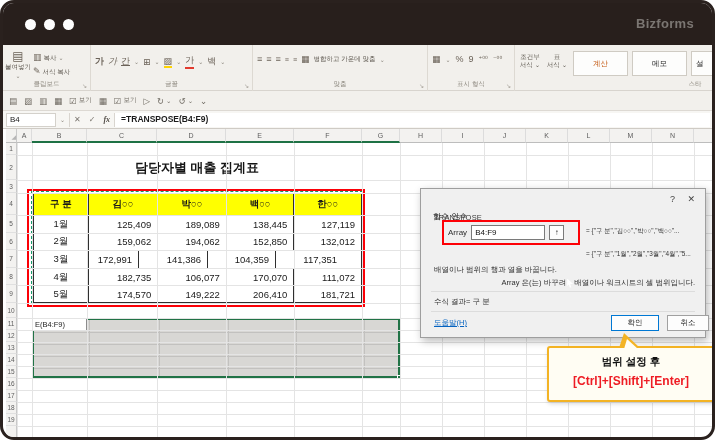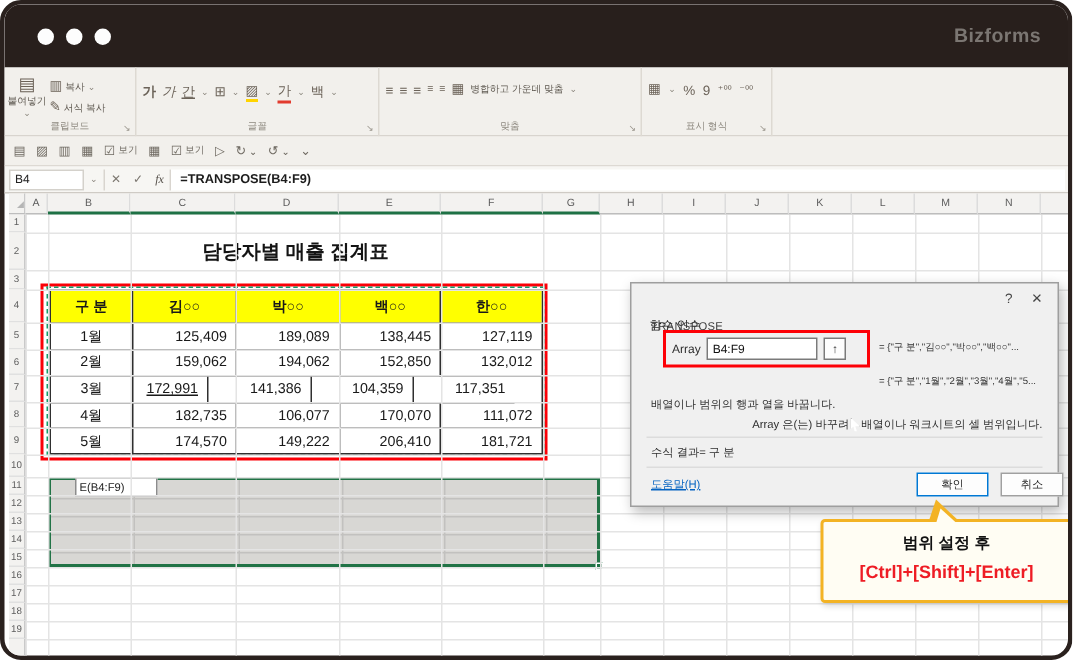--- a/index.html
+++ b/index.html
@@ -30,21 +30,21 @@
   
   #qat { position:absolute; left:0; right:0; top:88px; height:20px; background:#f2f0ec; border-bottom:1px solid #ddd9d3; display:flex; align-items:center; gap:7px; padding-left:6px; }
   .qi { font-size:8.5px; color:#6f6a62; display:flex; align-items:center; gap:2px; }
   .qi .lbl { font-size:6.5px; }
 
   
   #fbar { position:absolute; left:0; right:0; top:108px; height:18px; background:#f7f6f3; border-bottom:1px solid #cfcbc5; display:flex; align-items:center; }
   #namebox { width:50px; height:14px; margin-left:3px; background:#fff; border:1px solid #d4d1cb; font-size:8px; color:#222; padding:1px 3px; }
   #namedrop { font-size:6px; color:#8a857c; padding:0 4px; border-right:1px solid #d9d5cf; height:14px; line-height:14px; }
   .fbtn { font-size:8px; color:#7c7770; padding:0 4px; }
-  #fxicon { font-style:italic; font-family:"Liberation Serif",serif; color:#55504a; }
+  #fxicon { font-style:italic; font-family:"Liberation Serif",serif; color:#55504a;font-weight:bold; }
   #formulabox { flex:1; height:14px; margin-right:2px; background:#fff; border-left:1px solid #d9d5cf; font-size:8.5px; font-weight:700; color:#1c1c1c; padding:1px 6px; white-space:nowrap; }
 
   
   #sheet { position:absolute; inset:0; }
   .colhdr { position:absolute; top:126px; height:14px; background:#f3f2f0; border-right:1px solid #dcdcdc; border-bottom:1px solid #bdbdbd; font-size:7px; color:#5d5d5d; text-align:center; line-height:13px; }
   .colhdr.selcol { border-bottom:2px solid #1e7145; }
   .rowhdr { position:absolute; left:3px; width:11px; background:#f3f2f0; border-right:1px solid #c9c9c9; border-bottom:1px solid #e0e0e0; font-size:6.5px; color:#5d5d5d; text-align:center; }
   #corner { position:absolute; left:3px; top:126px; width:11px; height:14px; background:#f3f2f0; border-right:1px solid #c9c9c9; border-bottom:1px solid #bdbdbd; color:#b5b5b5; font-size:6px; text-align:right; line-height:16px; }
   .gvl { position:absolute; width:1px; background:#e4e4e4; }
   .ghl { position:absolute; height:1px; background:#e4e4e4; }
@@ -58,21 +58,21 @@
   .tcell { border-right:1px solid #2f2f2f; border-bottom:1px solid #2f2f2f; font-size:9.5px; color:#191919; display:flex; align-items:center; }
   .tcell:last-child { border-right:none; }
   .thead .tcell { background:#ffff00; font-weight:700; justify-content:center; }
   .tcell.cat { justify-content:center; }
   .tcell.num { justify-content:flex-end; padding-right:6px; }
 
   #selection { position:absolute; left:29px; top:315px; width:368px; height:60px; background:#d8d7d4; border:2px solid #217346; }
   .selvl { position:absolute; top:0; bottom:0; width:1px; background:#c2c1bf; }
   .selhl { position:absolute; left:0; right:0; height:1px; background:#c2c1bf; }
   #selhandle { position:absolute; right:-4px; bottom:-4px; width:5px; height:5px; background:#217346; border:1px solid #fff; }
-  #editcell { position:absolute; left:47px; top:315px; width:55px; height:13px; background:#fff; border:1px solid #8c8c8c; font-size:7.5px; color:#1c1c1c; line-height:11px; padding-left:2px; white-space:nowrap; }
+  #editcell { position:absolute; left:29px; top:315px; width:55px; height:13px; background:#fff; border:1px solid #8c8c8c; font-size:7.5px; color:#1c1c1c; line-height:11px; padding-left:2px; white-space:nowrap; }
 
   
   #dialog { position:absolute; left:417px; top:185px; width:286px; height:150px; background:#f0f0f0; border:1px solid #9e9e9e; box-shadow:2px 3px 8px rgba(0,0,0,.28); font-size:7.5px; color:#2e2e2e; }
   #dlg-title { position:absolute; left:12px; top:6px; font-size:8px; color:#1f1f1f;margin-top:16px; }
   #dlg-q { position:absolute; right:30px; top:5px; font-size:9px; color:#444; }
   #dlg-x { position:absolute; right:10px; top:5px; font-size:9px; color:#444; }
   #dlg-fn { position:absolute; left:13px; top:24px; font-size:7.5px; color:#3c3c3c; letter-spacing:.2px; }
   #argbox { position:absolute; left:21px; top:31px; width:138px; height:25px; border:2px solid #fd0006; display:flex; align-items:center; padding:0 4px; gap:4px; background:transparent; }
   #arg-label { font-size:8px; color:#2e2e2e; }
   #arg-input { width:74px; height:15px; background:#fff; border:1px solid #7a7a7a; font-size:8px; color:#111; padding:0 3px; font-family:"Liberation Sans",sans-serif; }
@@ -161,20 +161,34 @@
           <span class="chev">⌄</span>
           <span class="ic">%</span>
           <span class="ic">9</span>
           <span class="ic" style="font-size:7px">⁺⁰⁰</span>
           <span class="ic" style="font-size:7px">⁻⁰⁰</span>
         </div>
         <div class="glabel">표시 형식</div>
         <div class="launcher">↘</div>
       </div>
 
+      <div class="rgroup" style="left:512px;right:0;border-right:none">
+        <div class="twoline" style="position:absolute;left:2px;top:8px;width:26px">
+          <div>조건부</div>
+            <div>서식 ⌄</div>
+        </div>
+        <div class="twoline" style="position:absolute;left:30px;top:8px;width:24px">
+          <div>표</div>
+            <div>서식 ⌄</div>
+        </div>
+        <div class="stylebox" style="left:58px;width:55px;color:#c45911">계산</div>
+        <div class="stylebox" style="left:117px;width:55px;color:#1c1c1c">메모</div>
+        <div class="stylebox" style="left:176px;width:30px;color:#1c1c1c;text-align:left;padding-left:4px">설</div>
+        <div class="glabel" style="left:150px;right:auto;width:60px">스타</div>
+      </div>
     </div>
 
     <div id="qat">
         <div class="qi">
           <span>▤</span>
         </div>
         <div class="qi">
           <span>▨</span>
         </div>
         <div class="qi">
@@ -243,21 +257,21 @@
           </div>
           <div class="trow" style="height: 17.6px;">
             <div class="tcell cat" style="width: 55px; height: 17.6px;">2월</div>
             <div class="tcell num" style="width: 70px; height: 17.6px;">159,062</div>
             <div class="tcell num" style="width: 69px; height: 17.6px;">194,062</div>
             <div class="tcell num" style="width: 68px; height: 17.6px;">152,850</div>
             <div class="tcell num" style="width: 67px; height: 17.6px;">132,012</div>
           </div>
           <div class="trow" style="height: 17.6px;">
             <div class="tcell cat" style="width: 55px; height: 17.6px;">3월</div>
-            <div class="tcell num" style="width: 50px; height: 17.6px; text-decoration: underline;">172,991</div>
+            <div class="tcell num" style="width: 50px; height: 17.6px;">172,991</div>
             <div class="tcell num" style="width: 69px; height: 17.6px;">141,386</div>
             <div class="tcell num" style="width: 68px; height: 17.6px;">104,359</div>
             <div class="tcell num" style="width: 67px; height: 17.6px;">117,351</div>
           </div>
           <div class="trow" style="height: 17.6px;">
             <div class="tcell cat" style="width: 55px; height: 17.6px;">4월</div>
             <div class="tcell num" style="width: 70px; height: 17.6px;">182,735</div>
             <div class="tcell num" style="width: 69px; height: 17.6px;">106,077</div>
             <div class="tcell num" style="width: 68px; height: 17.6px;">170,070</div>
             <div class="tcell num" style="width: 67px; height: 17.6px;">111,072</div>

